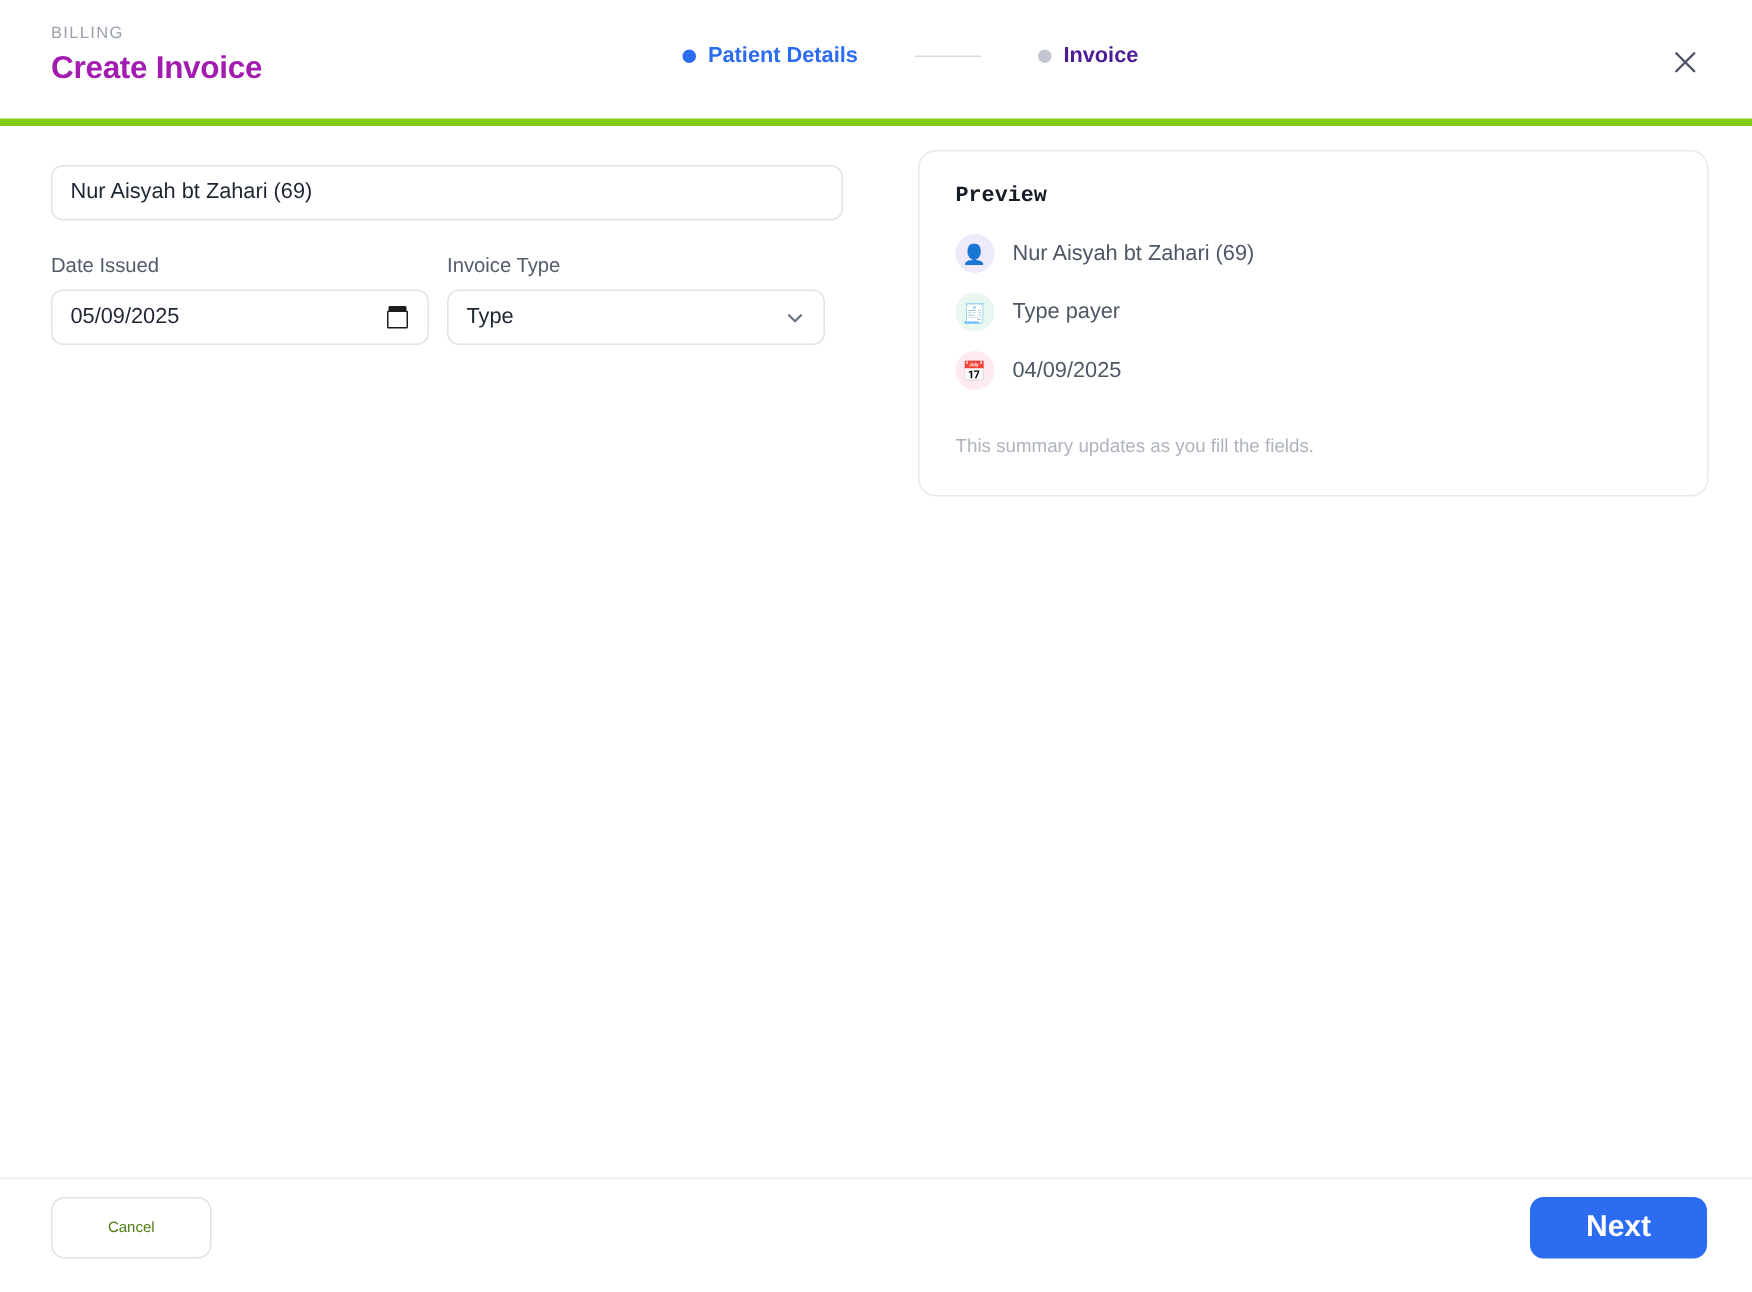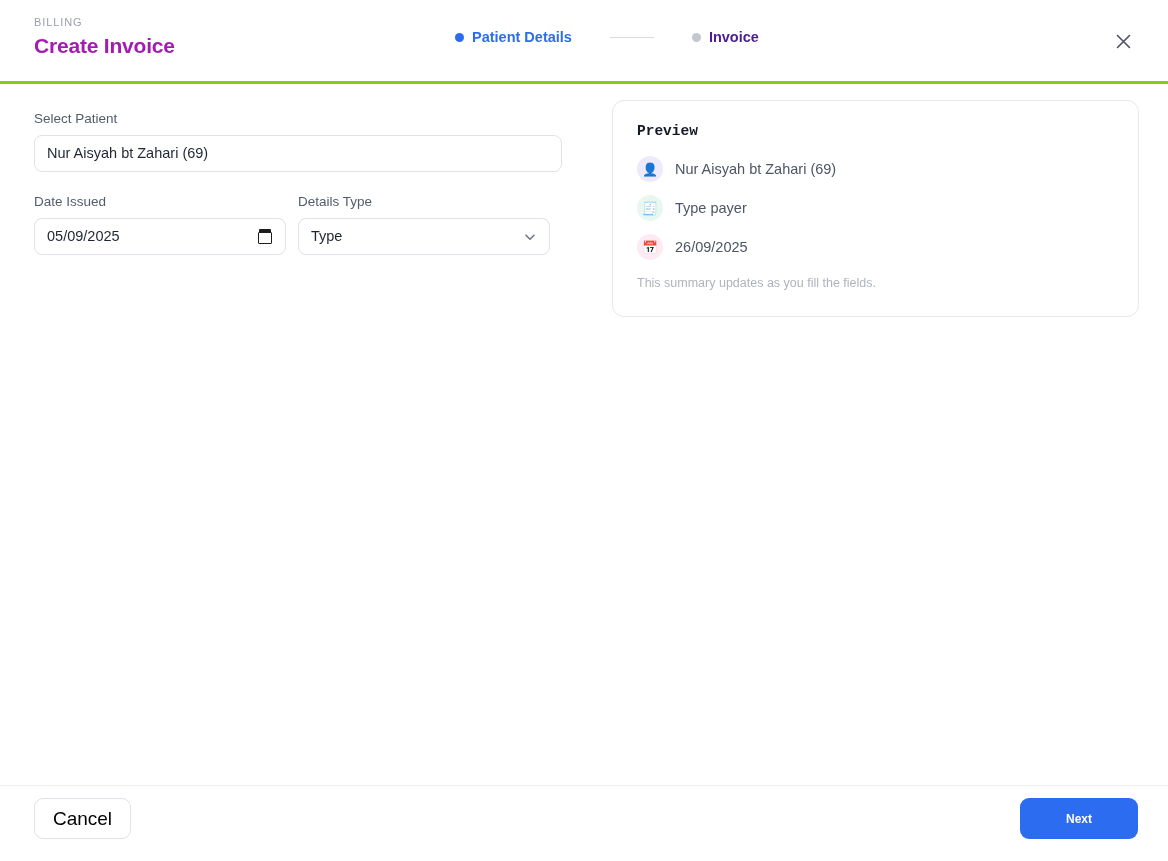--- a/index.html
+++ b/index.html
@@ -22,21 +22,21 @@
     display: flex;
     flex-direction: column;
     overflow: hidden;
   }
 
   
   .header {
     position: relative;
     height: 84px;
     flex: 0 0 84px;
-    border-bottom: 3px solid #84cc16;
+    border-bottom: 5px solid #84cc16;
     background: #ffffff;
   }
   .header-left {
     position: absolute;
     left: 34px;
     top: 15px;
   }
   .eyebrow {
     font-size: 11px;
     letter-spacing: 0.9px;
@@ -217,59 +217,59 @@
   }
   .pv-icon.person { background: #eeeafb; }
   .pv-icon.receipt { background: #e8f7ef; }
   .pv-icon.calendar { background: #fdeaf3; }
   .pv-text {
     font-size: 14.5px;
     color: #4d5665;
     line-height: 20px;
   }
   .preview-note {
-    margin-top: 15px;
+    margin-top: 29px;
     font-size: 12.5px;
     color: #aeb3bd;
     line-height: 17px;
   }
 
   
   .footer {
     flex: 0 0 76px;
     height: 76px;
     border-top: 1px solid #eceef1;
     background: #ffffff;
     position: relative;
   }
   .btn-cancel {
     position: absolute;
     left: 34px;
     top: 12px;
-    width: 97px;
+    width: 107px;
     height: 41px;
     border: 1px solid #dfe2e8;
     border-radius: 9px;
     background: #ffffff;
-    color: #000000;
-    font-size: 19px;
+    color: #4d7c0f;
+    font-size: 10px;
     font-family: "Liberation Sans", sans-serif;
     cursor: pointer;
   }
   .btn-next {
     position: absolute;
     right: 30px;
     top: 12px;
     width: 118px;
     height: 41px;
     border: none;
     border-radius: 9px;
     background: #2b6cf0;
     color: #ffffff;
-    font-size: 12px;
+    font-size: 20px;
     font-weight: 700;
     font-family: "Liberation Sans", sans-serif;
     cursor: pointer;
   }
 </style>
 </head>
 <body>
 
 <div class="page">
 
@@ -298,41 +298,40 @@
         </svg>
       </span>
     </button>
   </div>
 
   <div class="body">
 
     <div class="form-col">
 
       <div class="field-patient">
-        <div class="field-label">Select Patient</div>
         <div class="input-box">
           <span class="input-text">Nur Aisyah bt Zahari (69)</span>
         </div>
       </div>
 
       <div class="row-2">
 
         <div class="col-date">
           <div class="field-label">Date Issued</div>
           <div class="input-box">
             <span class="input-text">05/09/2025</span>
             <span class="cal-glyph">
               <span class="cal-top"></span>
               <span class="cal-body"></span>
             </span>
           </div>
         </div>
 
         <div class="col-type">
-          <div class="field-label">Details Type</div>
+          <div class="field-label">Invoice Type</div>
           <div class="input-box">
             <span class="input-text">Type</span>
             <span class="chevron">
               <svg width="14" height="14" viewBox="0 0 14 14" fill="none">
                 <path d="M3 5.2 L7 9.2 L11 5.2" stroke="#6a7383" stroke-width="1.5" stroke-linecap="round" stroke-linejoin="round"></path>
               </svg>
             </span>
           </div>
         </div>
 
@@ -347,21 +346,21 @@
         <span class="pv-text">Nur Aisyah bt Zahari (69)</span>
       </div>
 
       <div class="preview-row">
         <span class="pv-icon receipt">🧾</span>
         <span class="pv-text">Type payer</span>
       </div>
 
       <div class="preview-row">
         <span class="pv-icon calendar">📅</span>
-        <span class="pv-text">26/09/2025</span>
+        <span class="pv-text">04/09/2025</span>
       </div>
 
       <div class="preview-note">This summary updates as you fill the fields.</div>
     </div>
 
   </div>
 
   <div class="footer">
     <button class="btn-cancel">Cancel</button>
     <button class="btn-next">Next</button>

